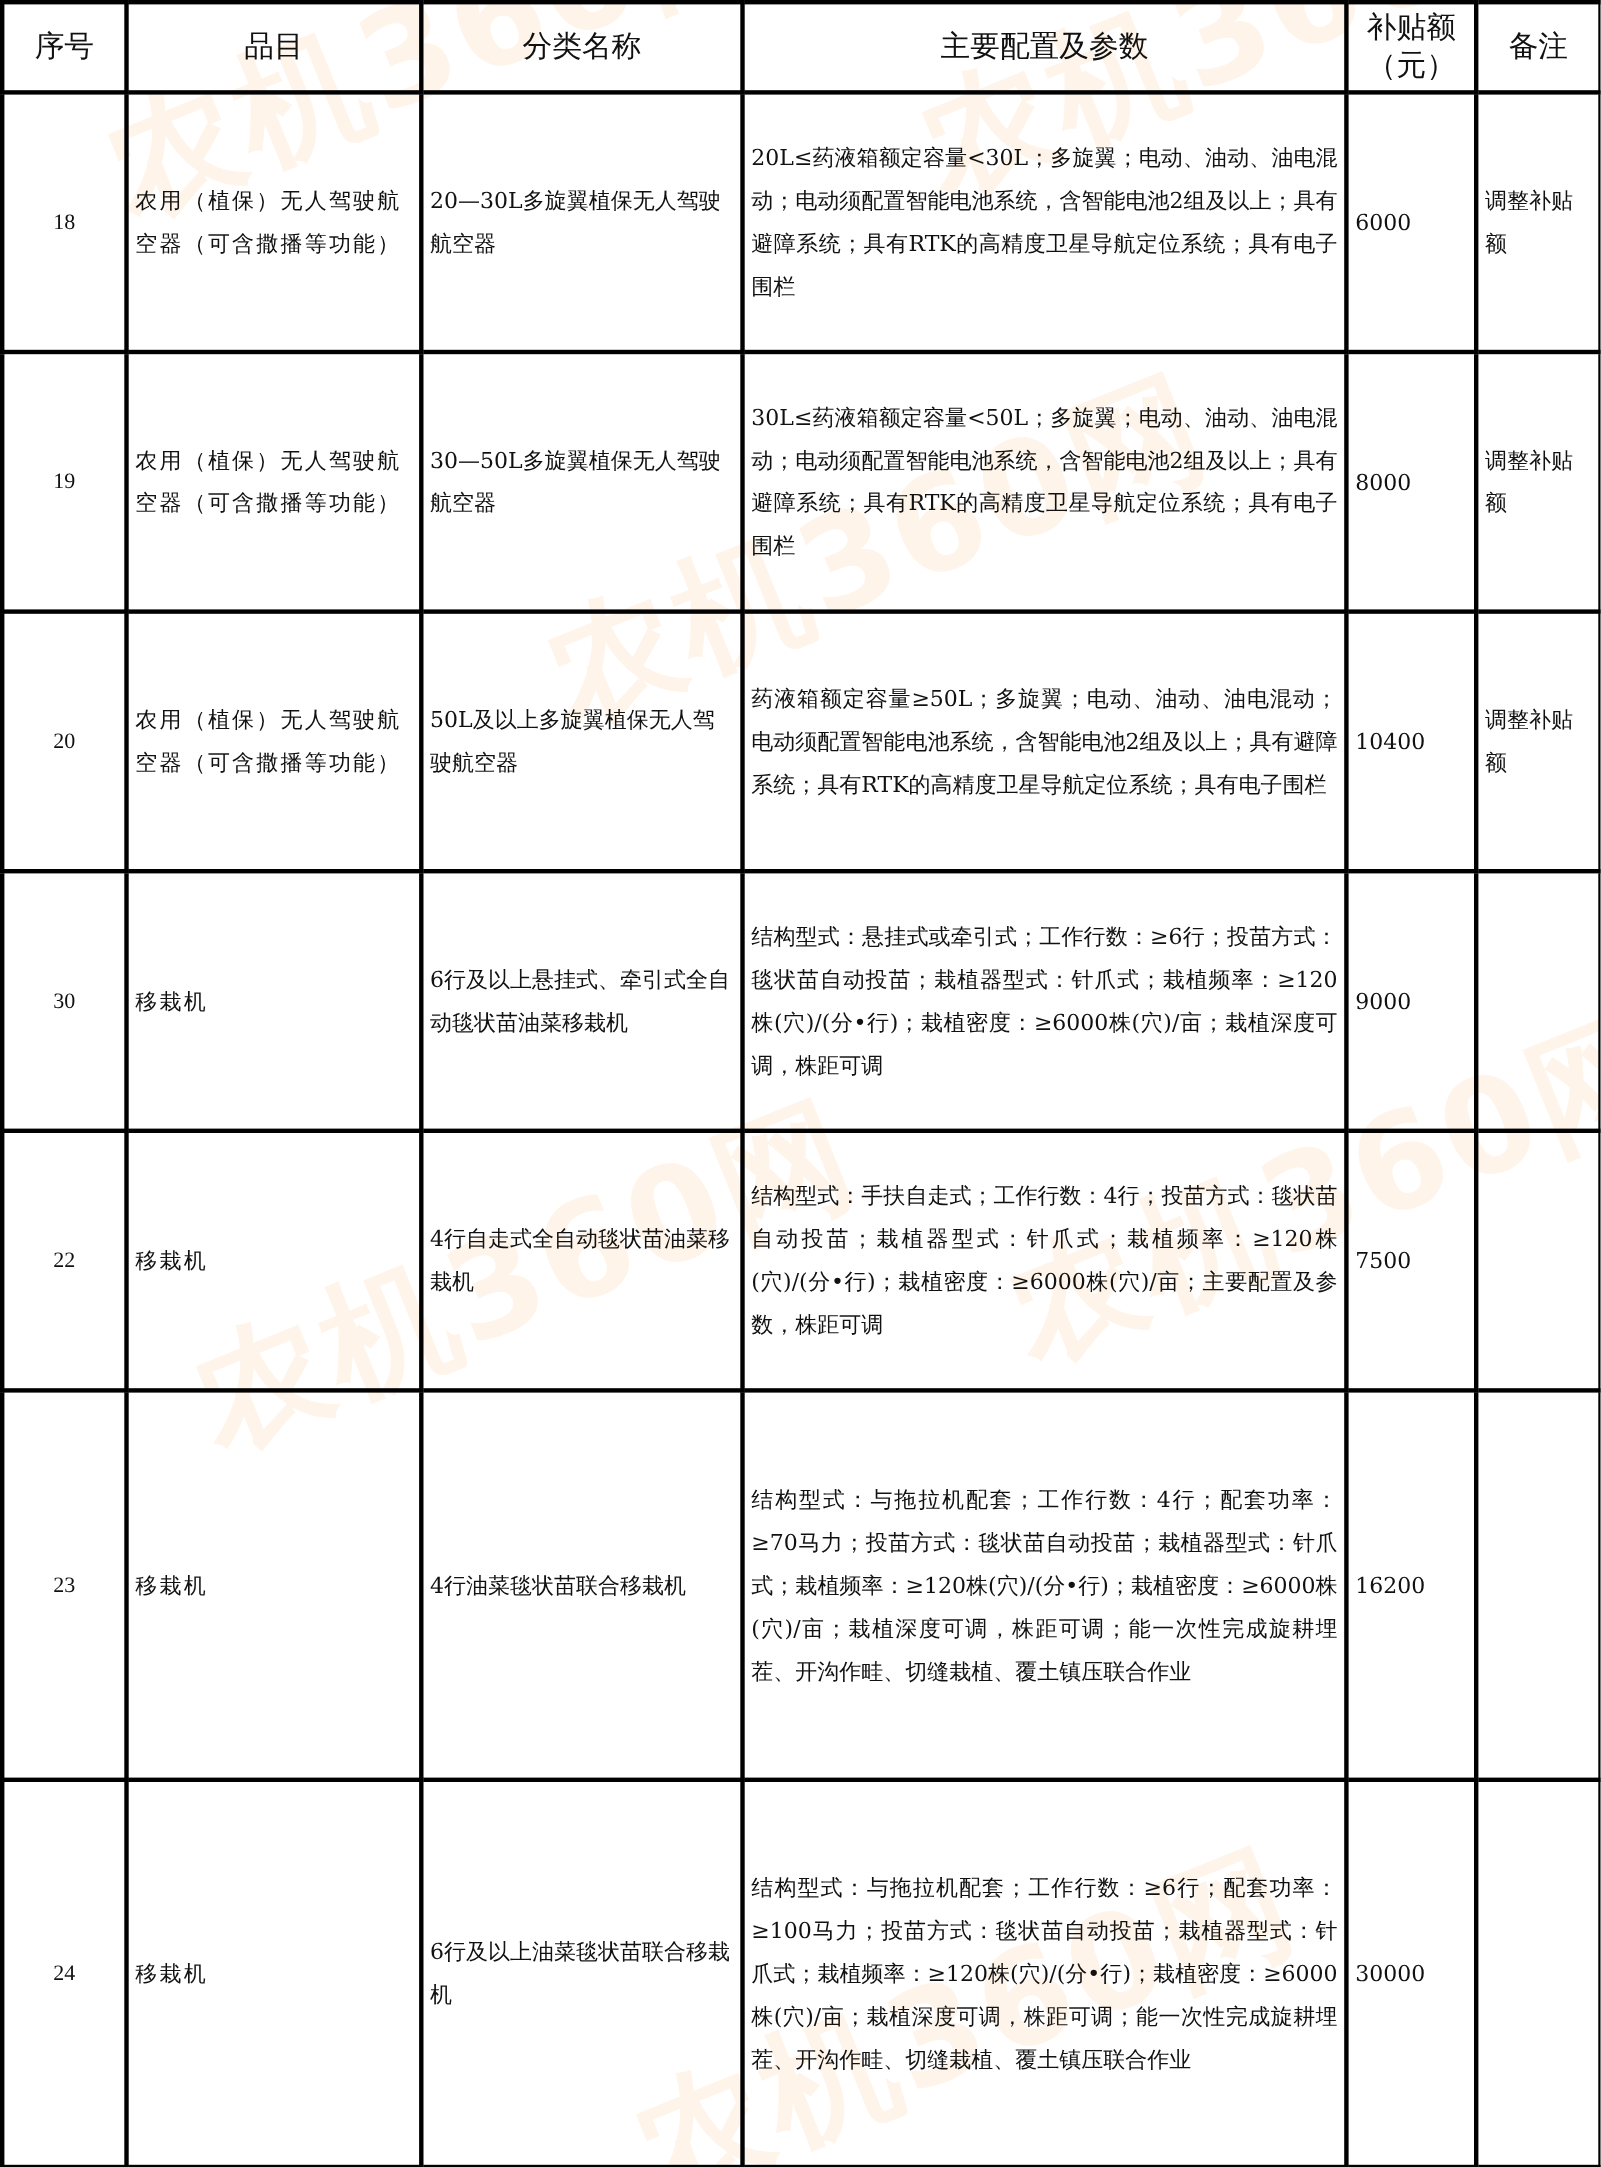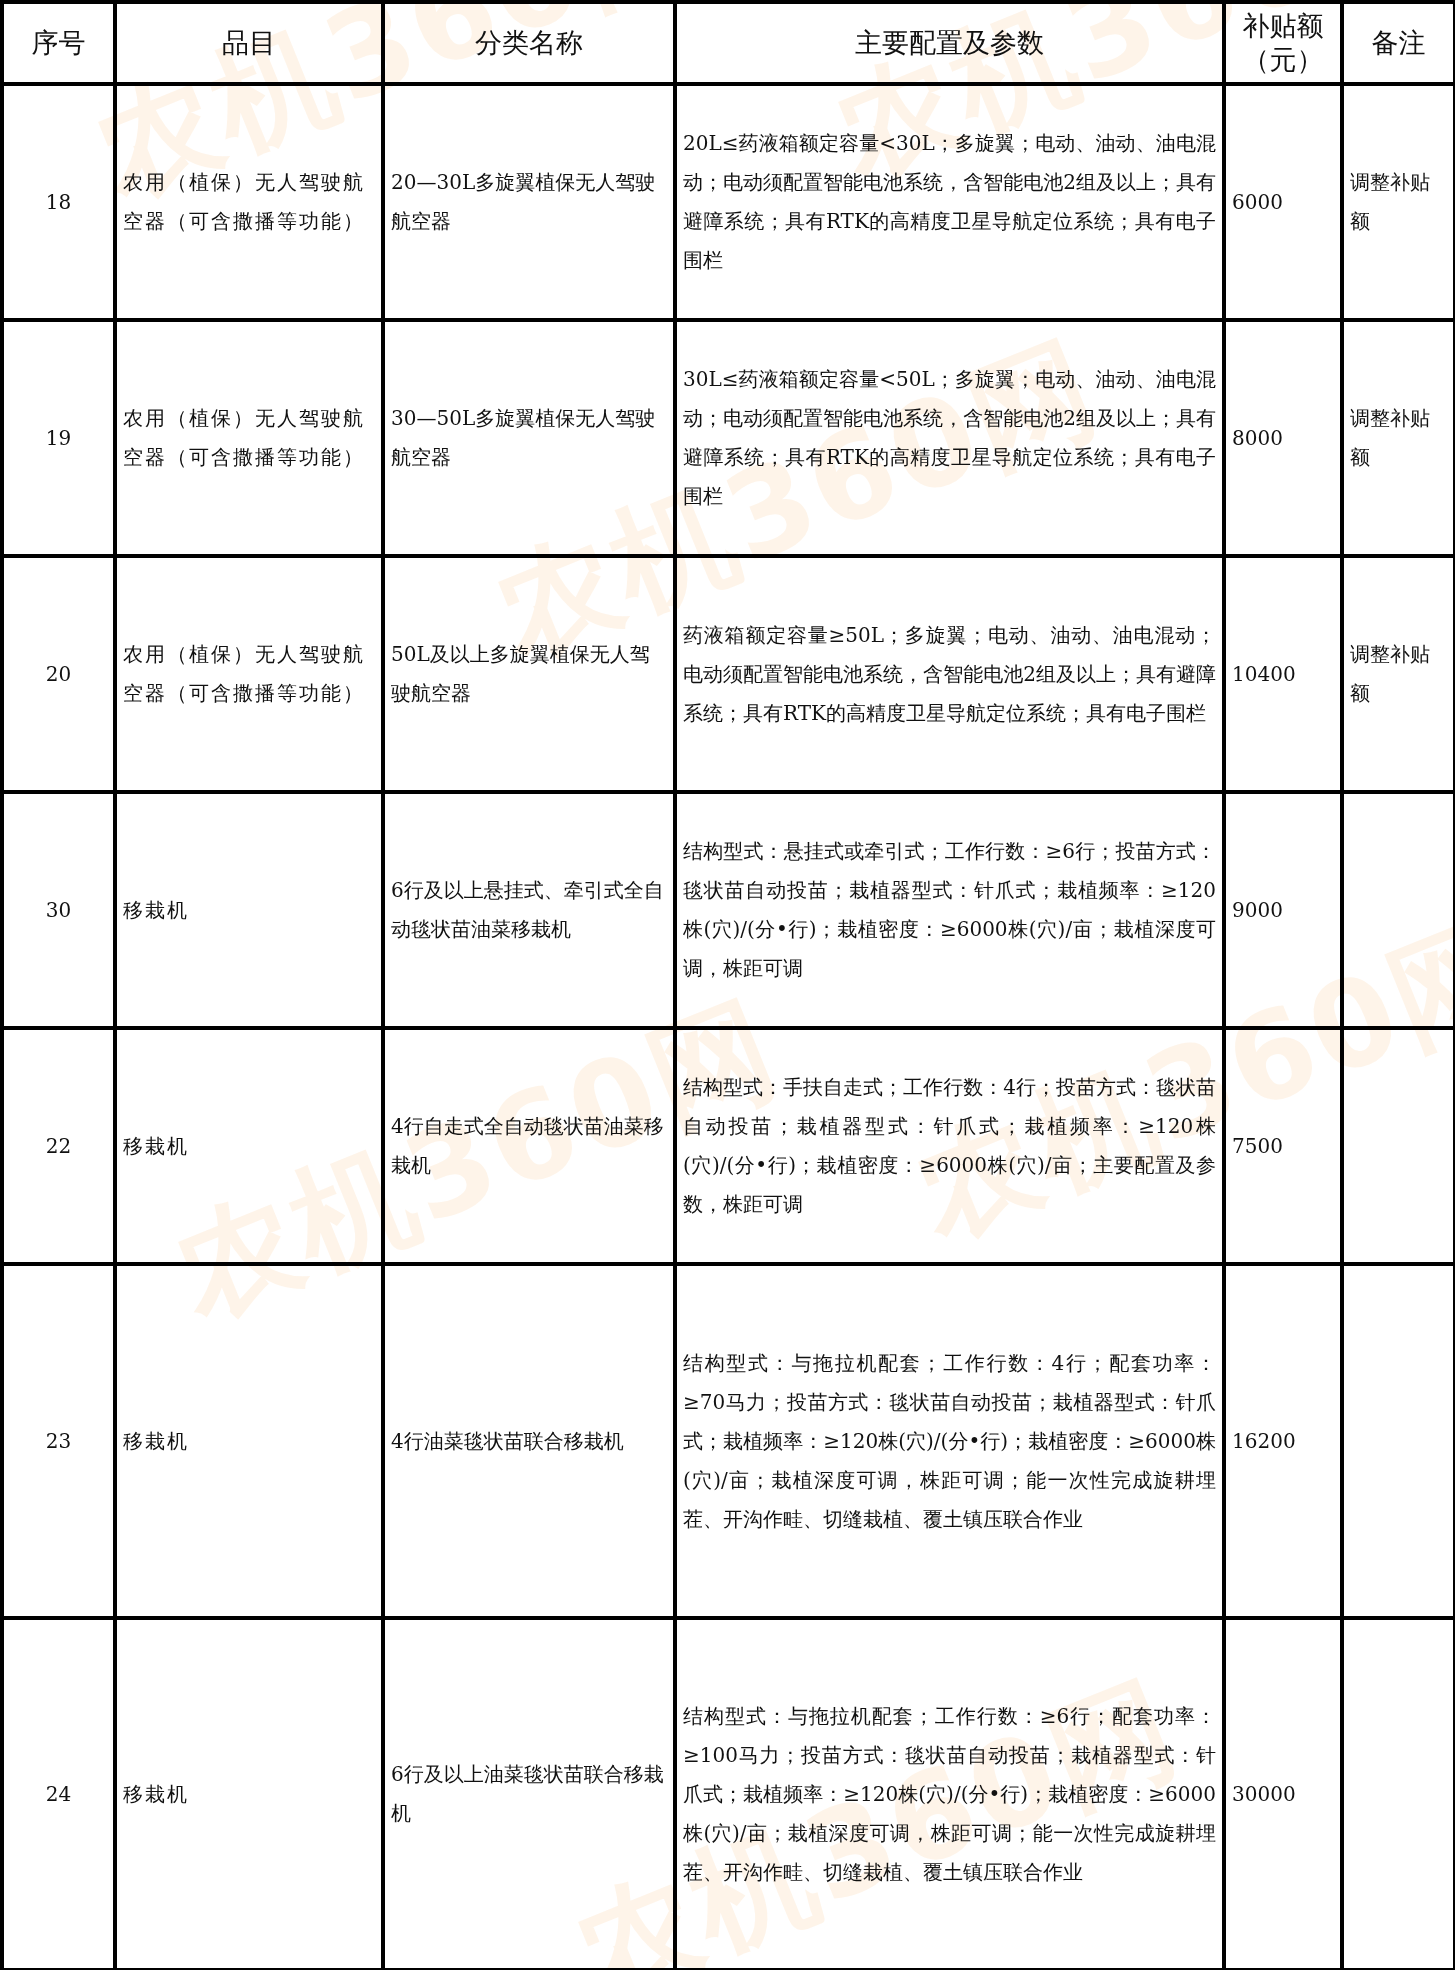--- a/index.html
+++ b/index.html
@@ -7,21 +7,21 @@
          font-family: "DejaVu Serif", "Liberation Serif", serif; color: #111; }
   .watermark-layer { position: absolute; inset: 0; pointer-events: none; z-index: 0; overflow: hidden; }
   .wm { position: absolute; font-family: "DejaVu Sans", sans-serif; font-weight: bold;
         font-size: 120px; color: rgba(245, 150, 40, 0.10); transform: rotate(-22deg);
         white-space: nowrap; letter-spacing: 4px; }
   table.subsidy { position: absolute; left: 0; top: 0; z-index: 1;
         border-collapse: collapse; table-layout: fixed; width: 1453px; background: transparent; }
   table.subsidy th, table.subsidy td { border: 4px solid #000; padding: 0 6px; vertical-align: middle; }
   table.subsidy th { font-weight: normal; font-size: 27px; text-align: center; line-height: 34px; }
   table.subsidy td { font-size: 20px; line-height: 39px; }
-  .c-no { text-align: center; }
+  .c-no { text-align: center; font-family: Liberation Serif, serif; }
   .c-amt { }
   .c-item, .c-cat, .c-spec, .c-note { text-align: left; text-align-last: left; }
   .c-item { letter-spacing: 2px; }
   .c-spec { text-align: justify; }
   tr.hdr { height: 82px; }
 </style>
 </head>
 <body>
 
 <div class="watermark-layer">

